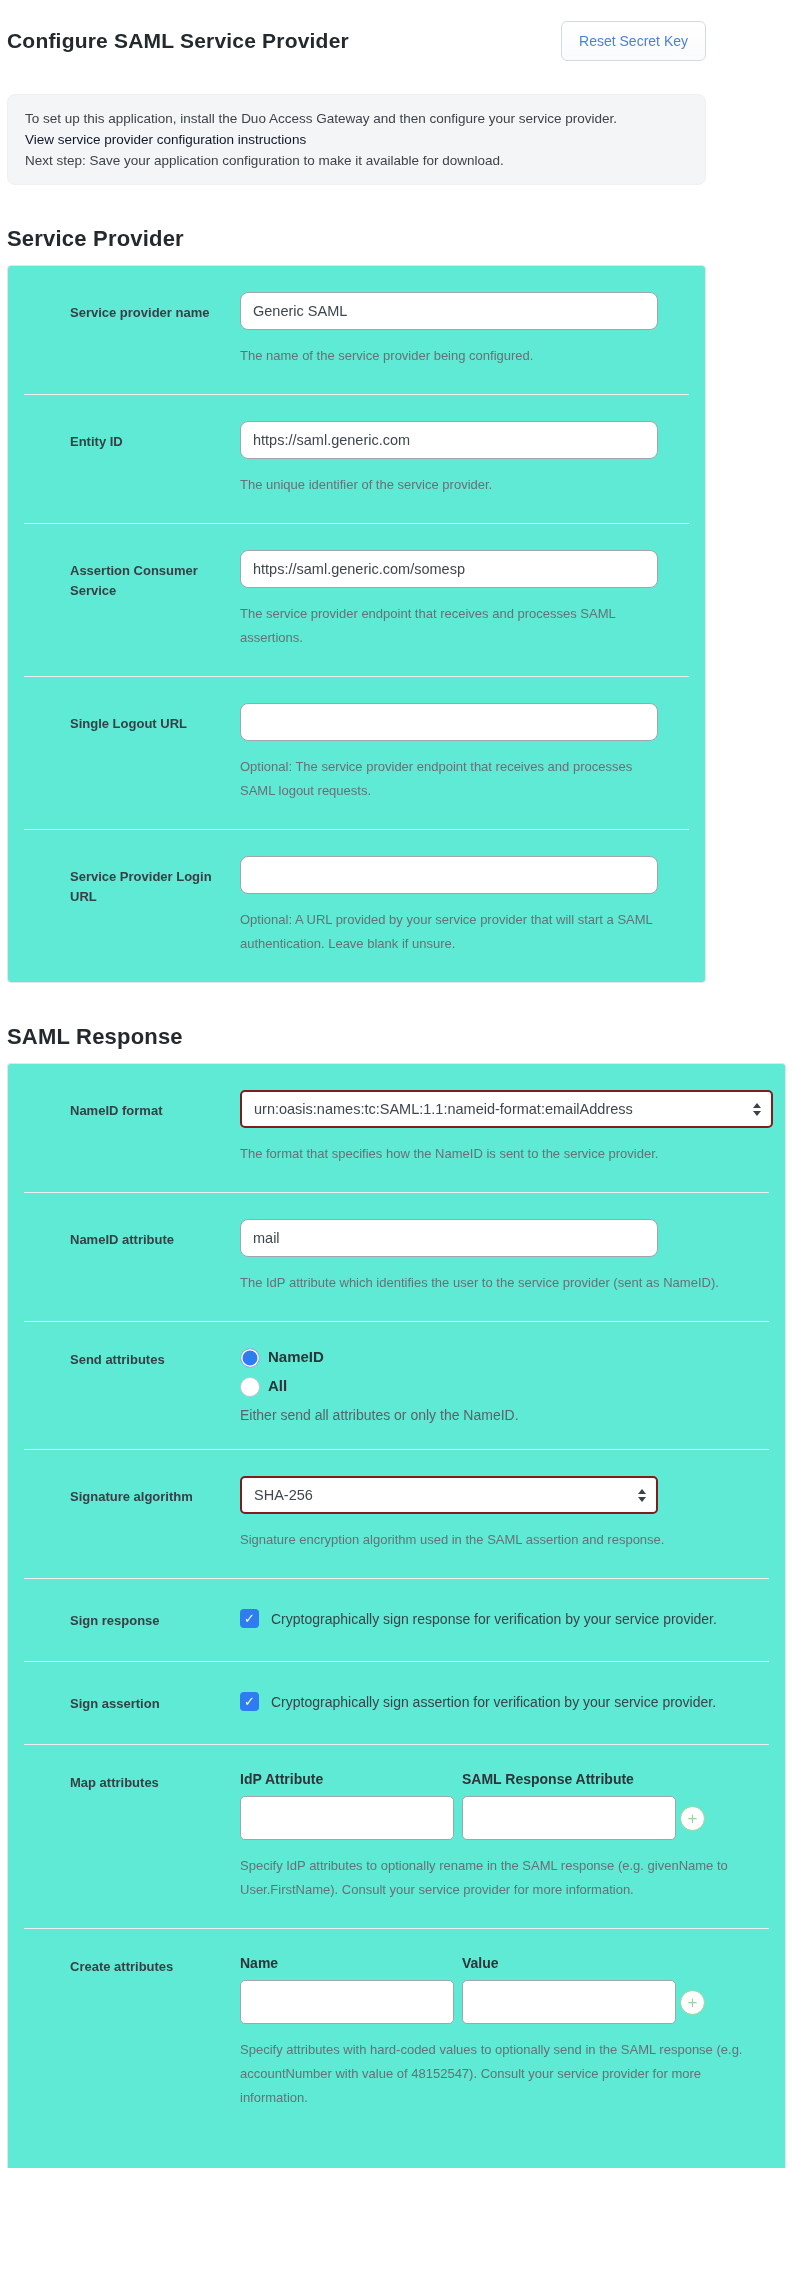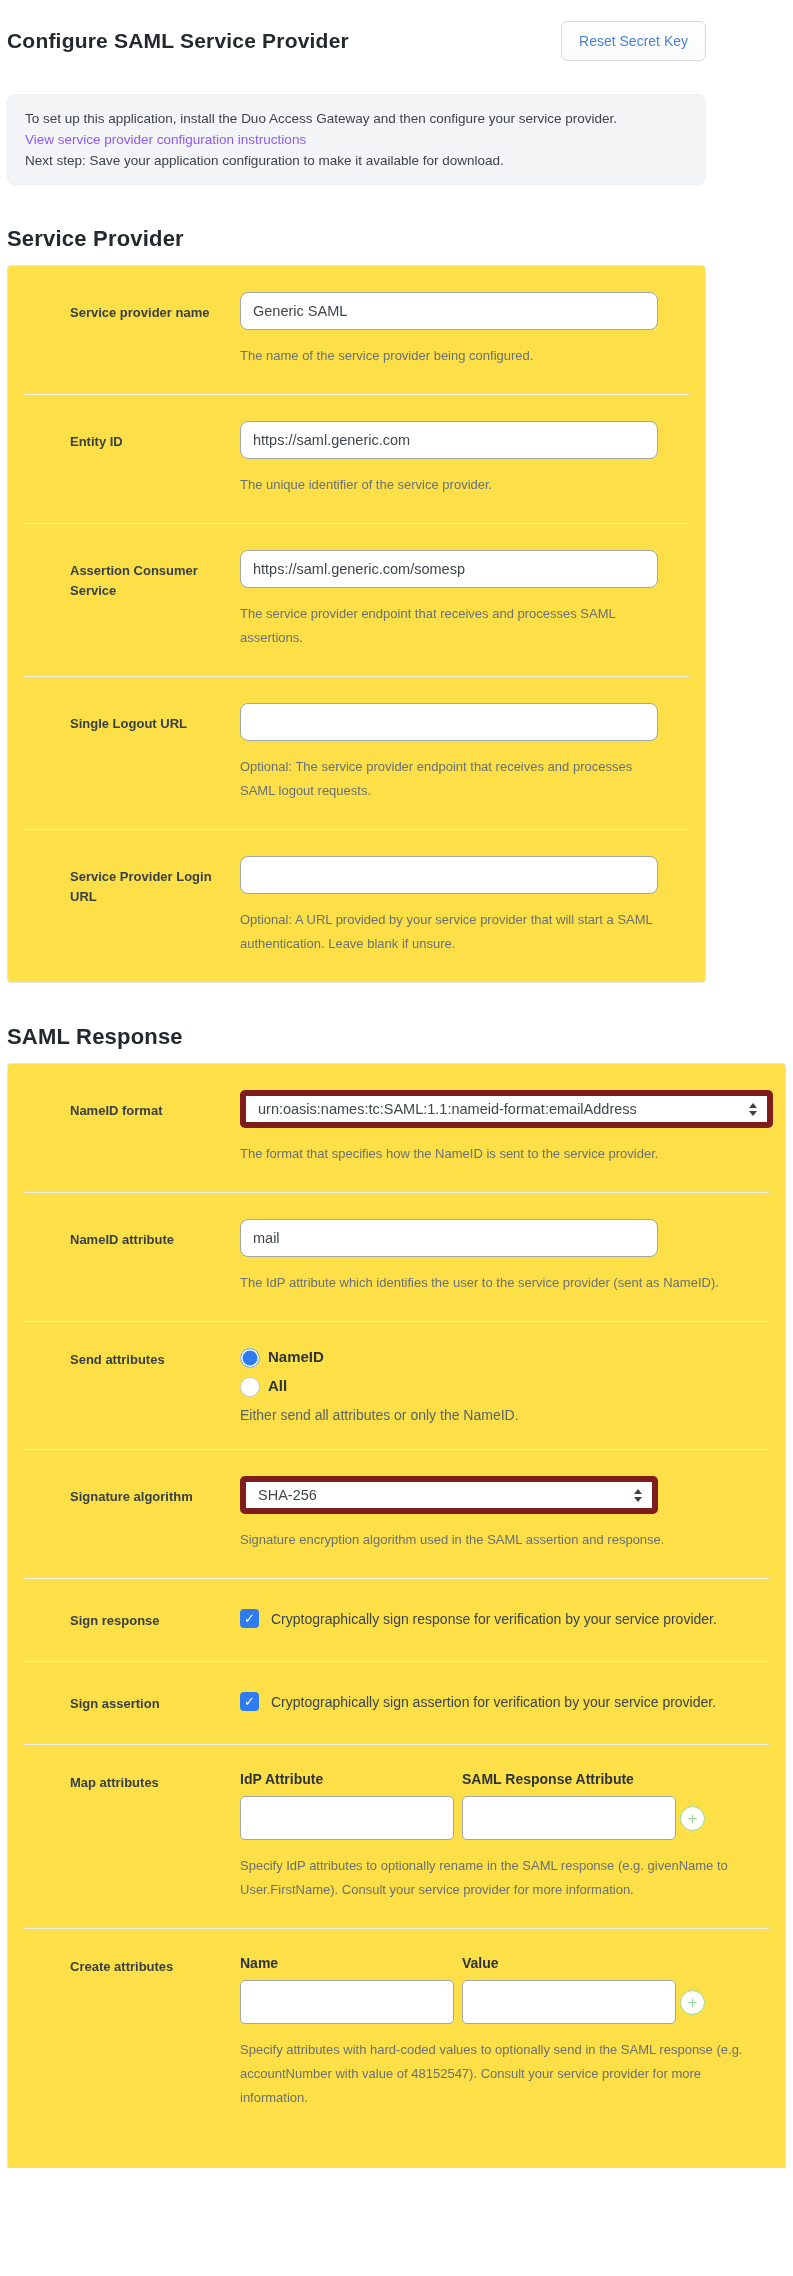--- a/index.html
+++ b/index.html
@@ -43,35 +43,35 @@
     width: 699px;
     margin-top: 33px;
     background: #f4f5f7;
     border: 1px solid #eef0f2;
     border-radius: 8px;
     padding: 13px 17px;
     font-size: 13.5px;
     line-height: 21px;
     color: #3c434a;
   }
-  .info-link { color: #8b5cf6; text-decoration: none; cursor: pointer; display: inline-block; }
+  .info-link { color: #0f172a; text-decoration: none; cursor: pointer; display: inline-block; }
 
   
   .section-heading {
     font-size: 22px;
     font-weight: 700;
     color: #24292e;
     margin-top: 41px;
     margin-bottom: 13px;
     letter-spacing: .2px;
   }
   .card {
     border: 1px solid #e2e6ea;
     border-radius: 4px;
-    background: #fde047;
+    background: #5eead4;
   }
   .card.sp { width: 699px; }
   .card.resp { width: 779px; border-bottom: none; border-bottom-left-radius: 0; border-bottom-right-radius: 0; min-height: 1105px; }
 
   .frow {
     margin: 0 16px;
     padding: 26px 0 26px 46px;
     display: flex;
     border-bottom: 1px solid #eceef1;
   }
@@ -105,21 +105,21 @@
     font-size: 13px;
     color: #6a7077;
     line-height: 24px;
     max-width: 420px;
   }
   .card.resp .help { max-width: 545px; }
 
   
   .select {
     height: 38px;
-    border: 6px solid #7f1d1d;
+    border: 2px solid #7f1d1d;
     border-radius: 5px;
     padding: 0 10px 0 12px;
     display: flex;
     align-items: center;
     justify-content: space-between;
     font-size: 14.5px;
     color: #3f464d;
     background: #fff;
     cursor: pointer;
   }

